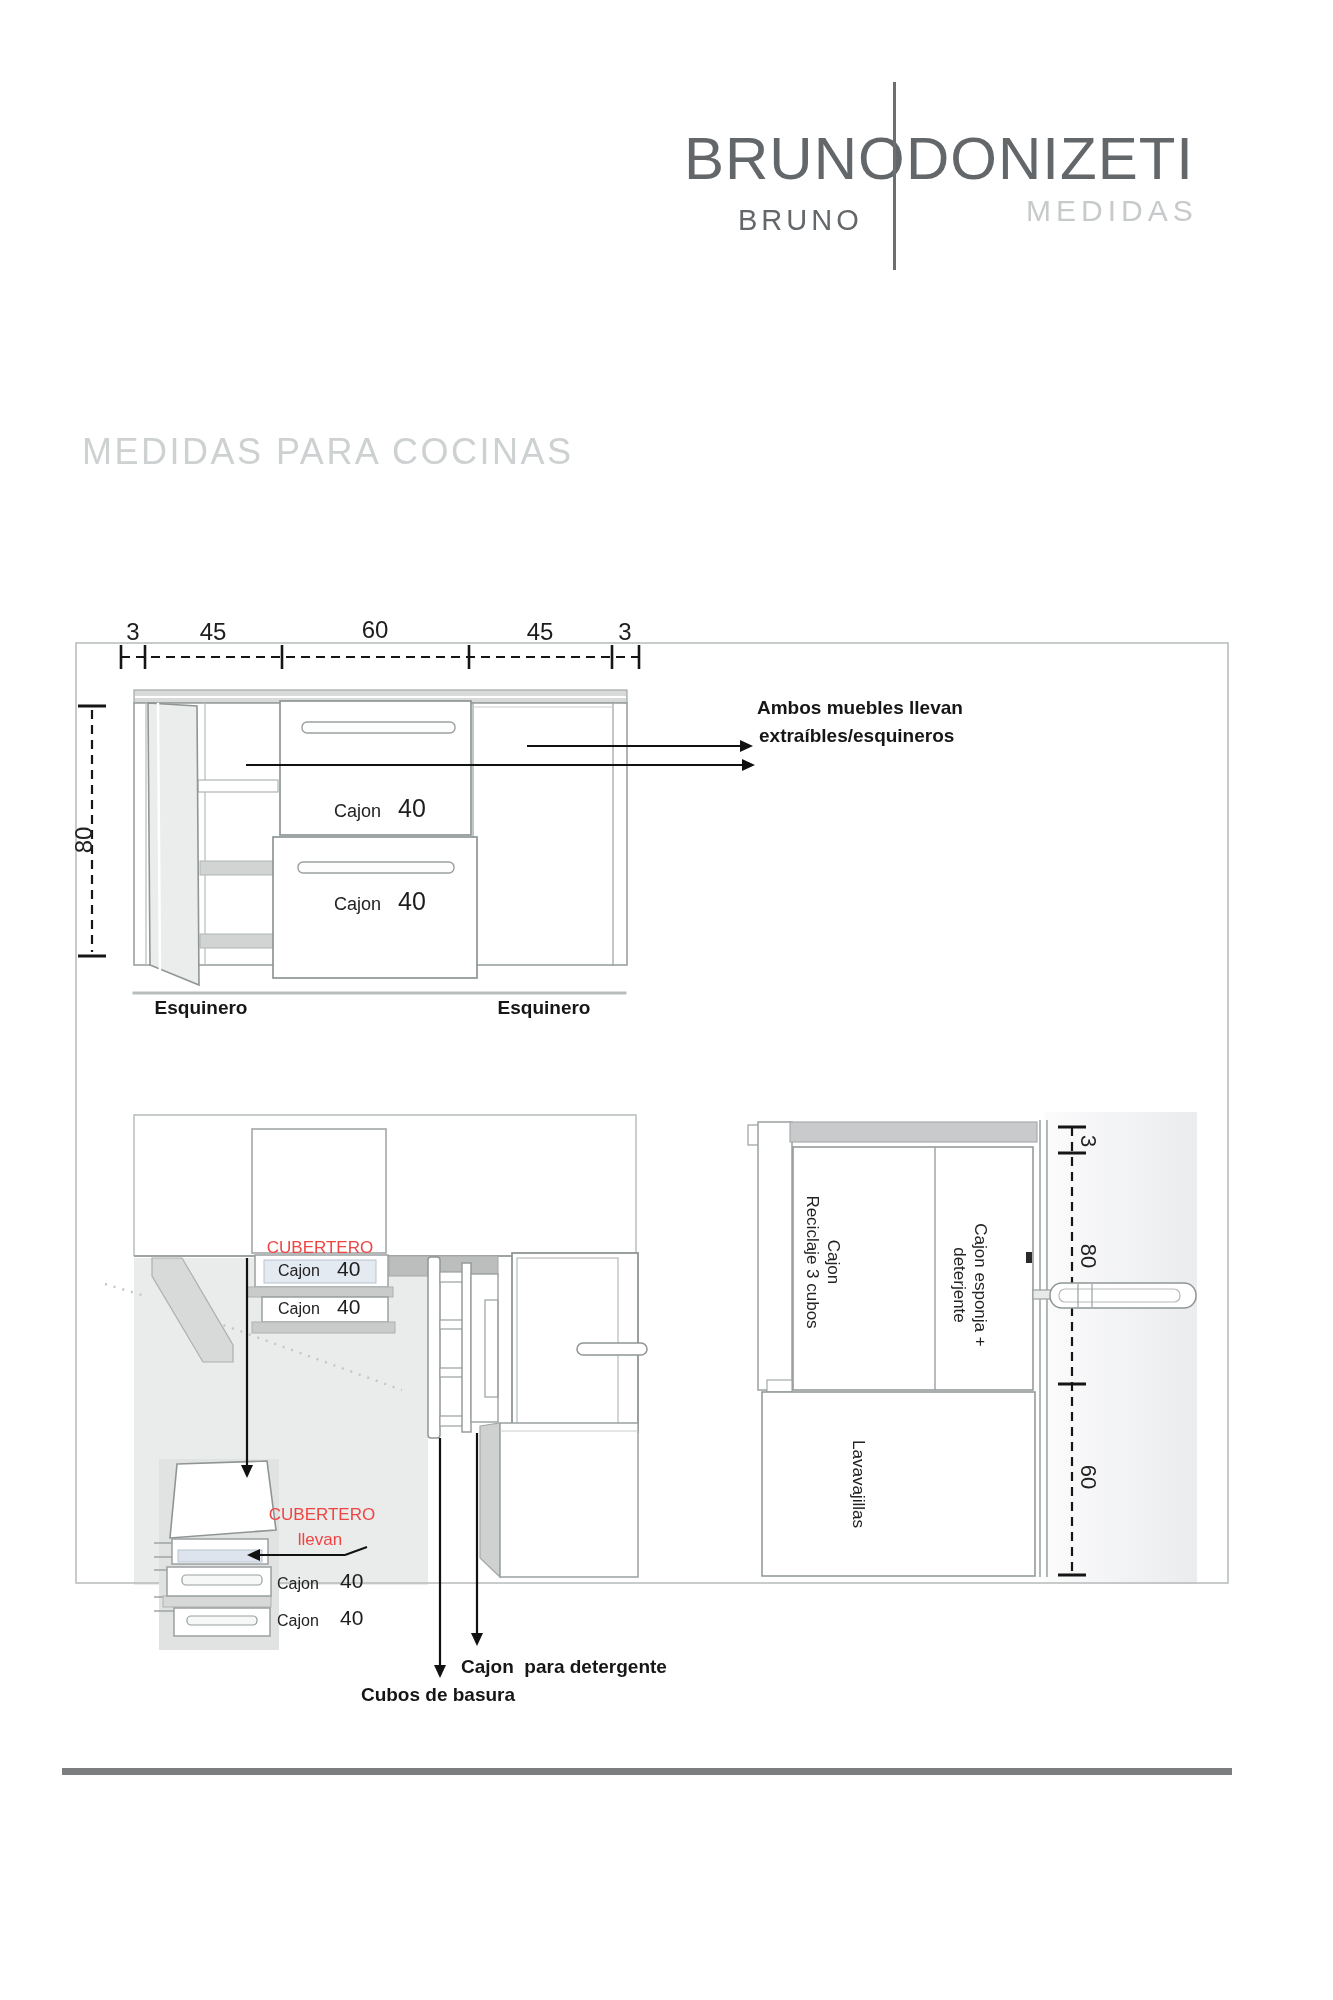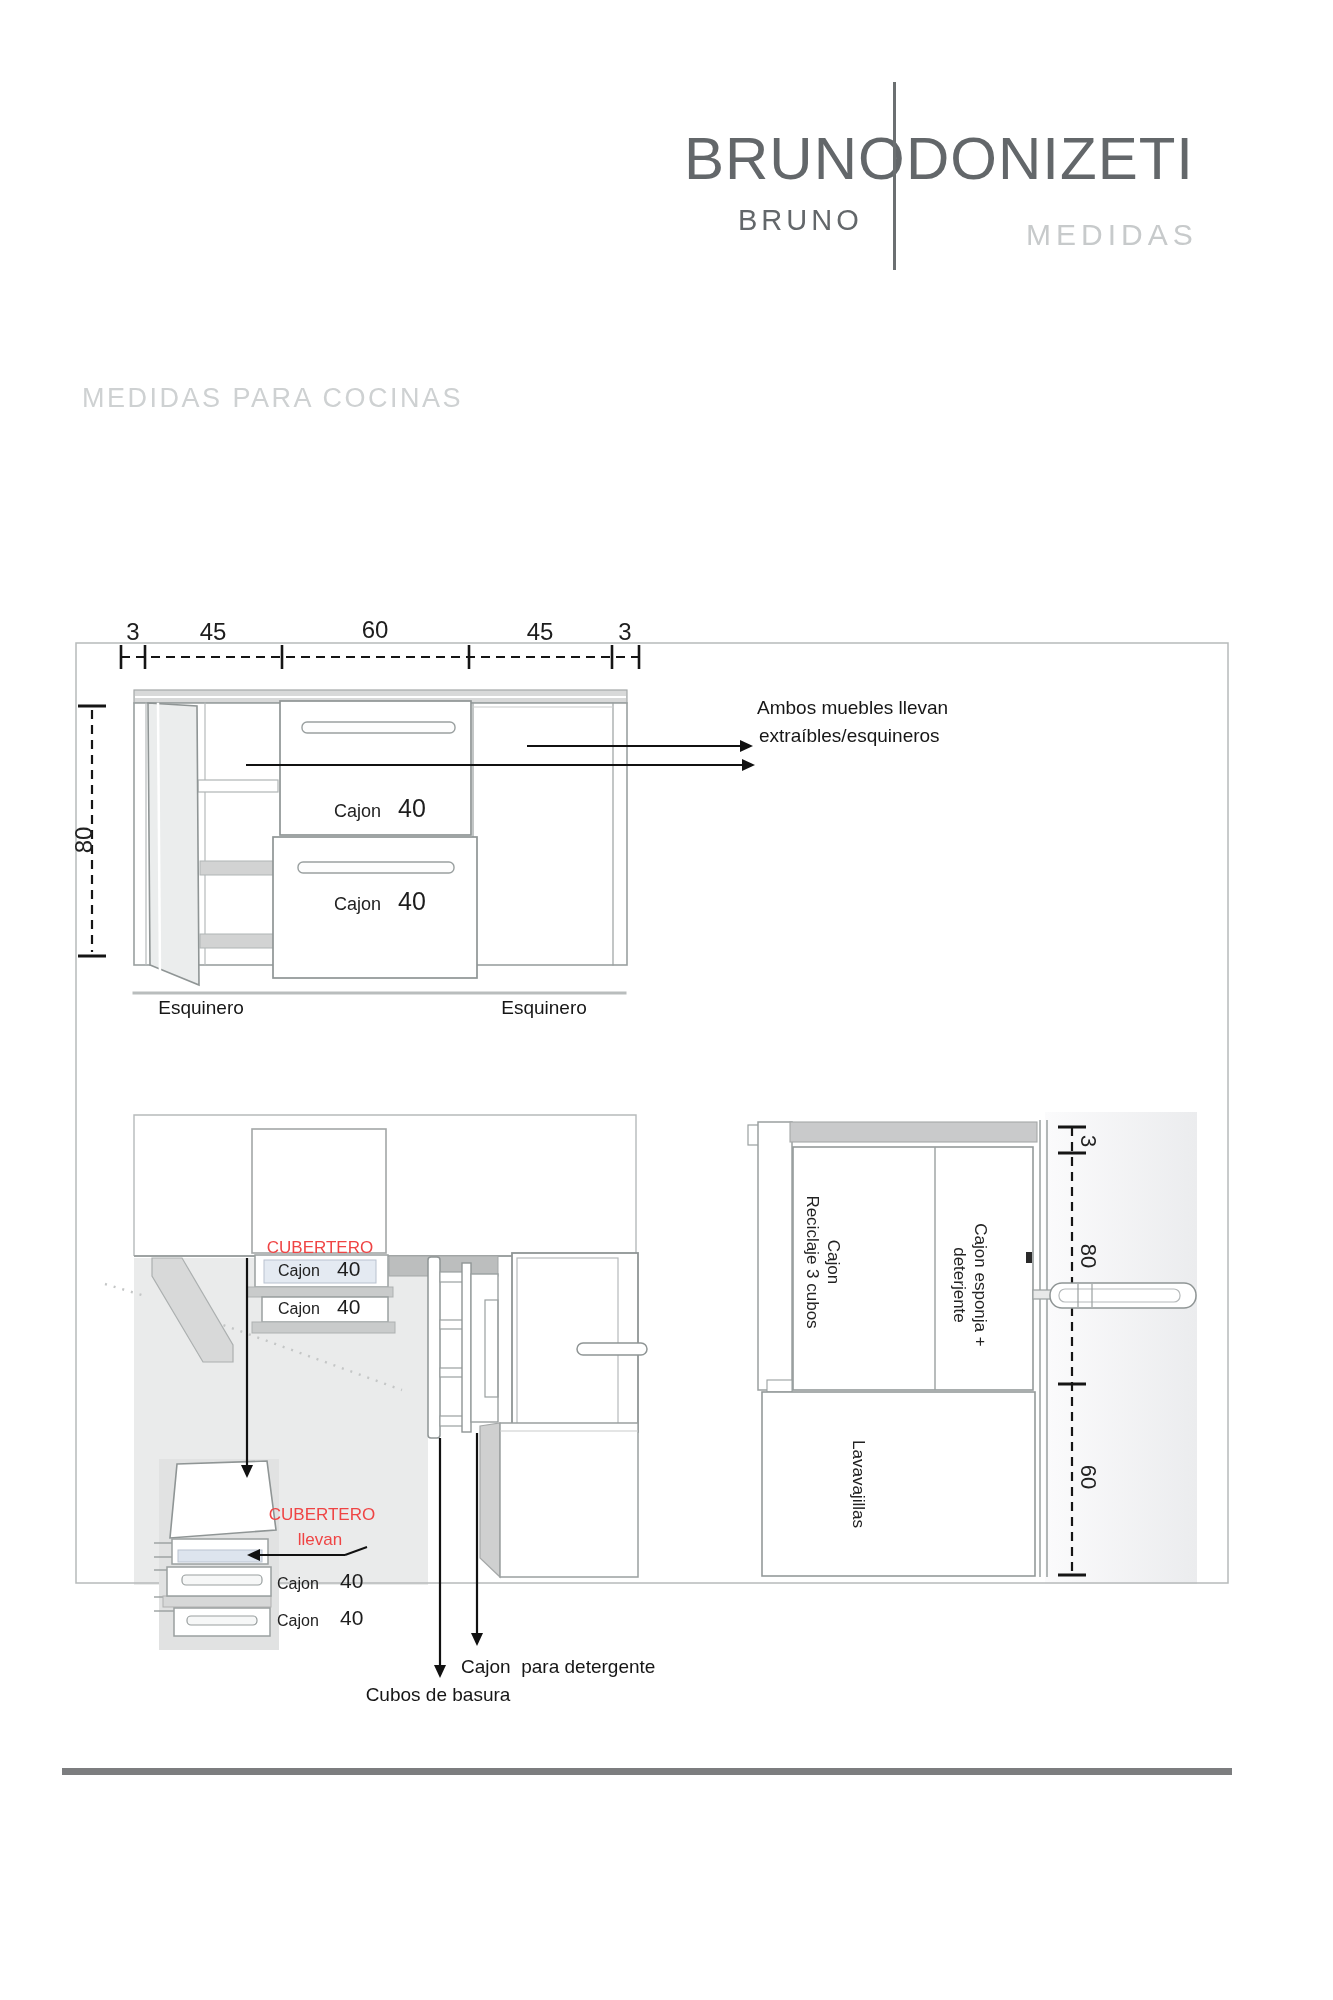--- a/index.html
+++ b/index.html
@@ -4,28 +4,28 @@
 <style>
   html,body{margin:0;padding:0;}
   body{
     width:1333px;height:2000px;position:relative;background:#ffffff;
     font-family:"Liberation Sans",sans-serif;overflow:hidden;
   }
   .t{position:absolute;color:#1d1d1d;white-space:pre;line-height:1.15;font-family:"Liberation Sans",sans-serif;}
   .cx{transform:translateX(-50%);}
   .brand{color:#63676a;letter-spacing:1px;font-size:60px;}
   .brandsub{color:#63676a;font-size:29px;letter-spacing:4px;}
-  .brandsub2{color:#c7cacb;font-size:30px;letter-spacing:5px;margin-top:24px;}
-  .pagetitle{color:#ced1d2;font-size:27px;letter-spacing:2.5px;}
+  .brandsub2{color:#c7cacb;font-size:30px;letter-spacing:5px;}
+  .pagetitle{color:#ced1d2;font-size:36px;letter-spacing:2.5px;margin-top:48px;}
   .num{font-size:24px;}
   .dnum{font-size:25px;}
   .dnum2{font-size:21px;}
   .lab{font-size:18px;color:#222;}
   .lab2{font-size:16px;color:#222;}
-  .note{font-size:19px;color:#161616;}
+  .note{font-size:19px;color:#161616;font-weight:bold;}
   .capslab{font-size:17px;color:#ef4444;}
   .rot{position:absolute;display:block;text-align:center;color:#222;}
   .vline{position:absolute;background:#6b6f71;}
   .divbar{position:absolute;left:62px;top:1768px;width:1170px;height:7px;background:#7c7d7f;}
   svg{position:absolute;left:0;top:0;}
   .labels{position:absolute;left:0;top:0;width:1333px;height:2000px;}
 </style>
 </head>
 <body>
 

